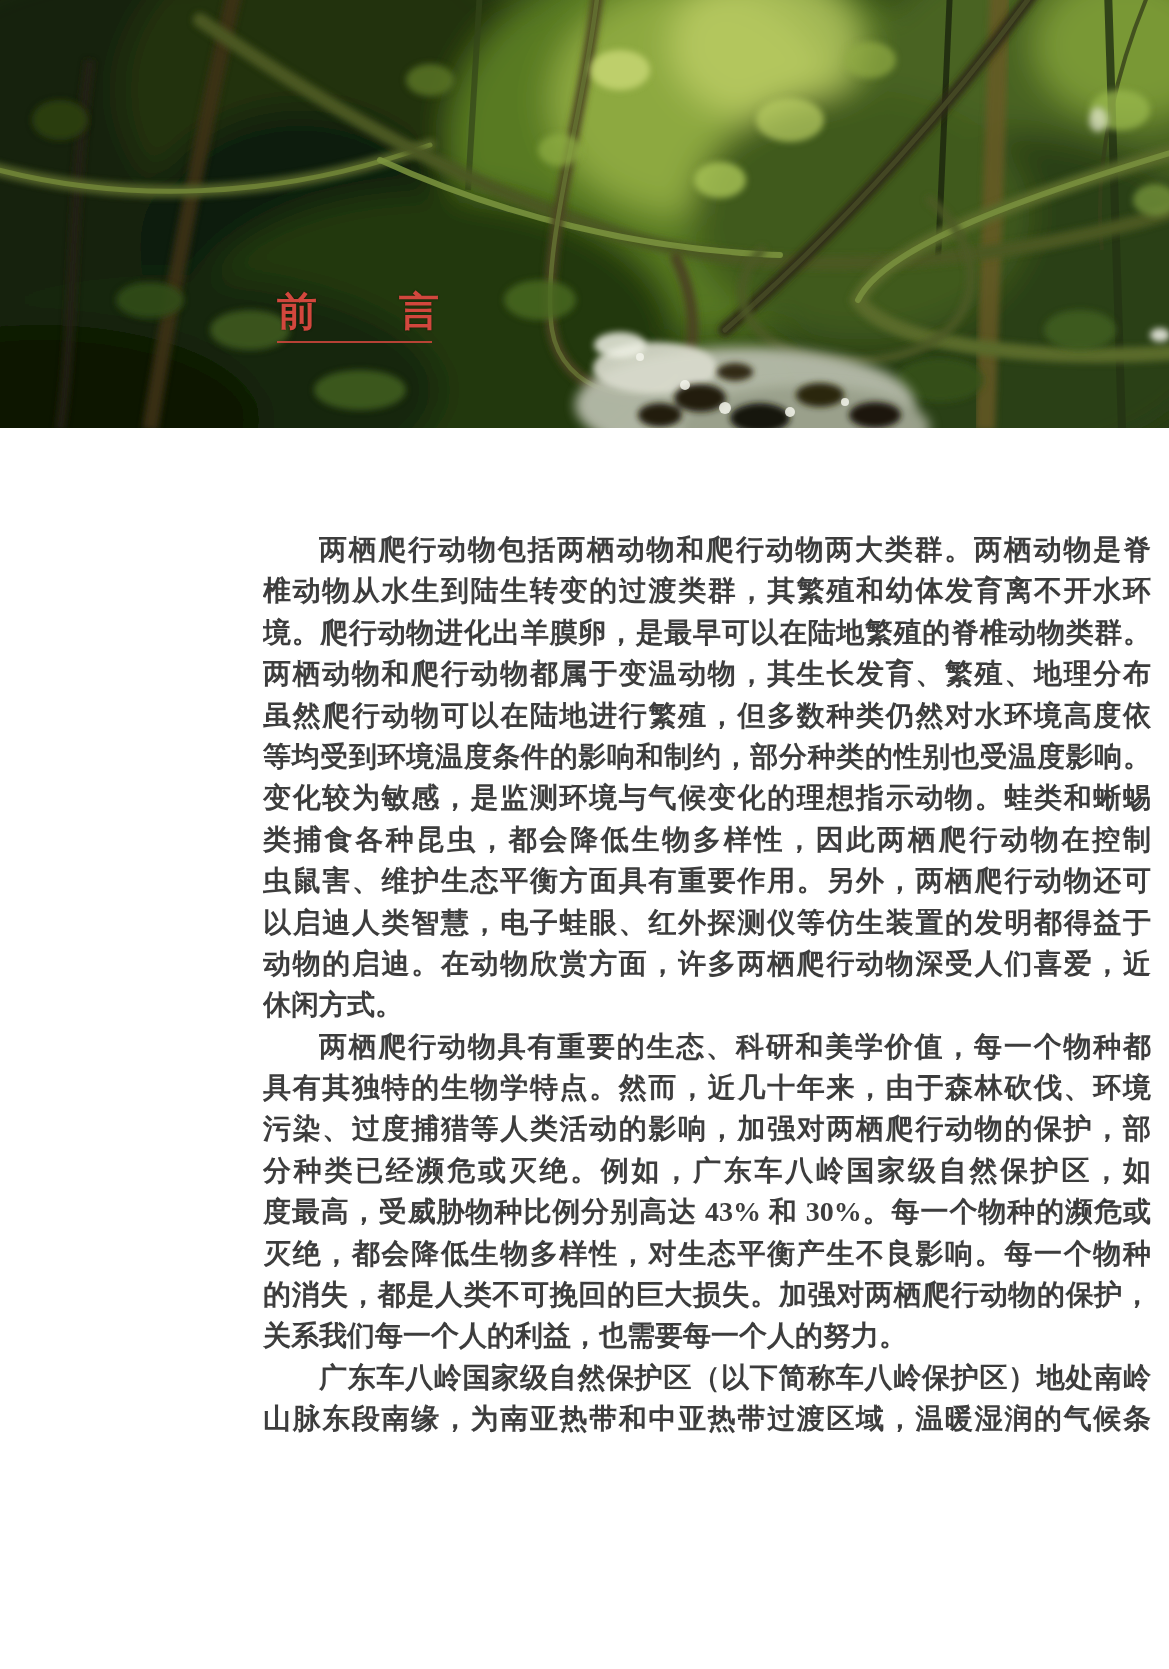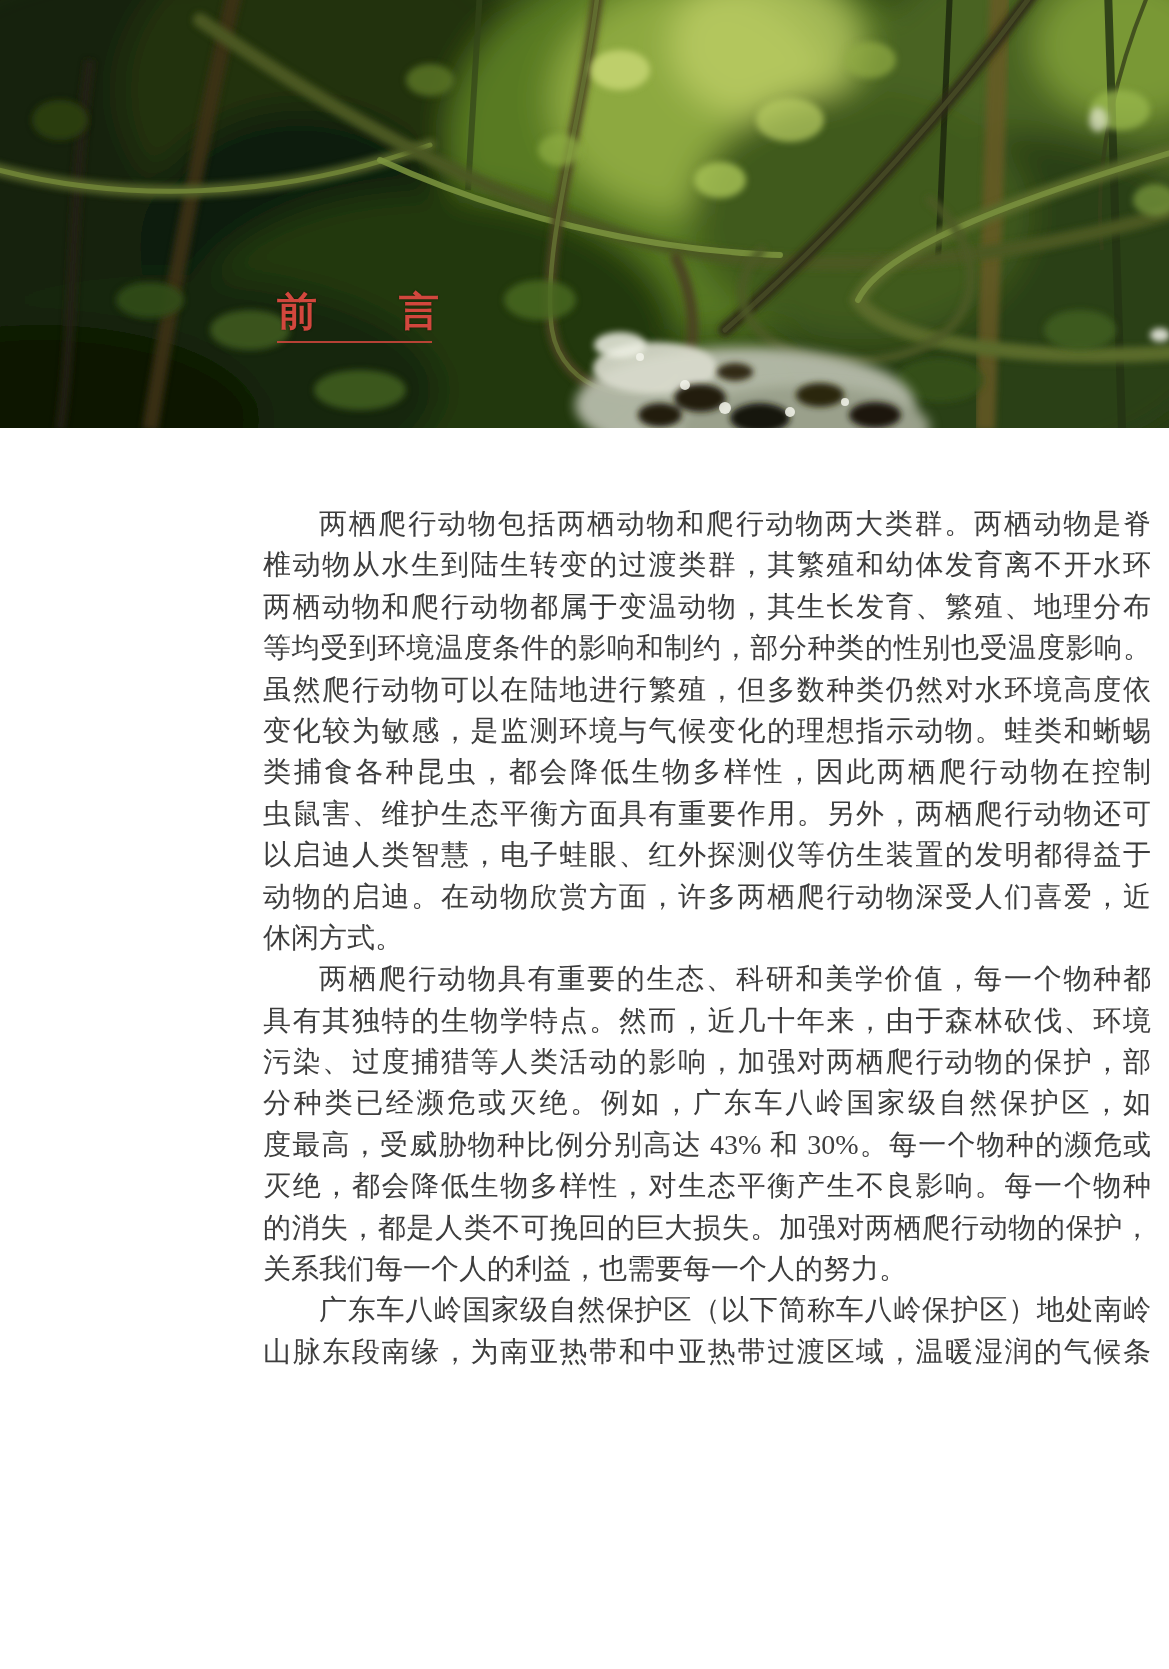--- a/index.html
+++ b/index.html
@@ -44,26 +44,26 @@
   .hero-underline{
     position:absolute;
     left:277px;top:341px;
     width:155px;height:2px;
     background:var(--accent);
     opacity:.85;
   }
   
   .body-text{
     position:absolute;
-    left:263px;top:503px;
+    left:263px;top:529px;
     width:888px;
     font-size:28px;
     line-height:41.4px;
     color:var(--text);
-    font-weight:400;
+    font-weight:700;
   }
   .para{margin:0;padding:0;}
   .line{
     text-align:justify;
     text-align-last:justify;
     height:41.4px;
     overflow:hidden;
   }
   .line.indent{text-indent:2em;}
   .line.no-just{text-align-last:left;}
@@ -180,23 +180,24 @@
     </svg>
 
     <div class="hero-title">前言</div>
     <div class="hero-underline"></div>
   </div>
 
   <div class="body-text">
       <div class="para">
         <div class="line indent">两栖爬行动物包括两栖动物和爬行动物两大类群。两栖动物是脊</div>
         <div class="line">椎动物从水生到陆生转变的过渡类群，其繁殖和幼体发育离不开水环</div>
+        <div class="line">境。爬行动物进化出羊膜卵，是最早可以在陆地繁殖的脊椎动物类群。</div>
         <div class="line">两栖动物和爬行动物都属于变温动物，其生长发育、繁殖、地理分布</div>
+        <div class="line">虽然爬行动物可以在陆地进行繁殖，但多数种类仍然对水环境高度依</div>
         <div class="line">等均受到环境温度条件的影响和制约，部分种类的性别也受温度影响。</div>
-        <div class="line">虽然爬行动物可以在陆地进行繁殖，但多数种类仍然对水环境高度依</div>
         <div class="line">变化较为敏感，是监测环境与气候变化的理想指示动物。蛙类和蜥蜴</div>
         <div class="line">类捕食各种昆虫，都会降低生物多样性，因此两栖爬行动物在控制</div>
         <div class="line">虫鼠害、维护生态平衡方面具有重要作用。另外，两栖爬行动物还可</div>
         <div class="line">以启迪人类智慧，电子蛙眼、红外探测仪等仿生装置的发明都得益于</div>
         <div class="line">动物的启迪。在动物欣赏方面，许多两栖爬行动物深受人们喜爱，近</div>
         <div class="line no-just">休闲方式。</div>
       </div>
       <div class="para">
         <div class="line indent">两栖爬行动物具有重要的生态、科研和美学价值，每一个物种都</div>
         <div class="line">具有其独特的生物学特点。然而，近几十年来，由于森林砍伐、环境</div>

